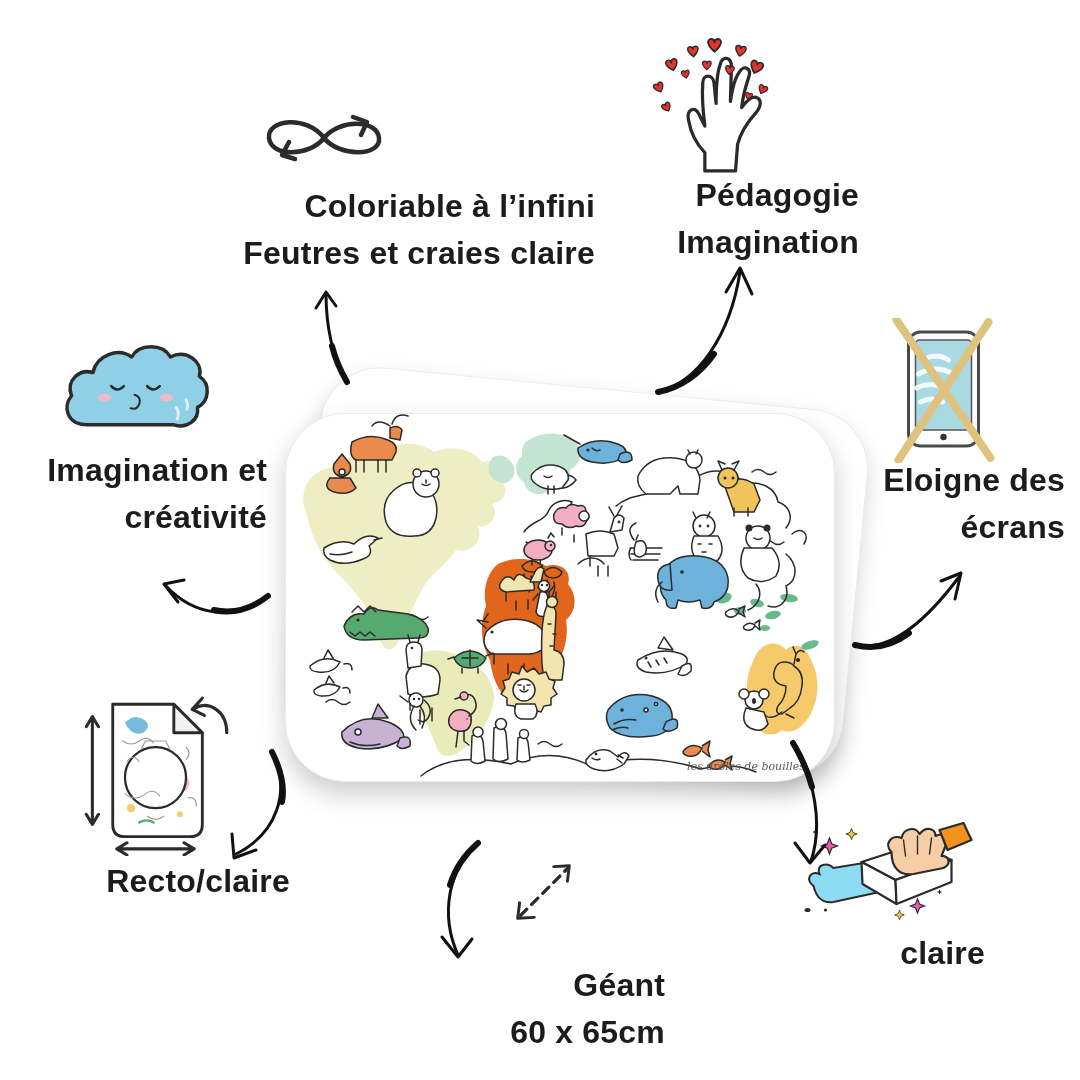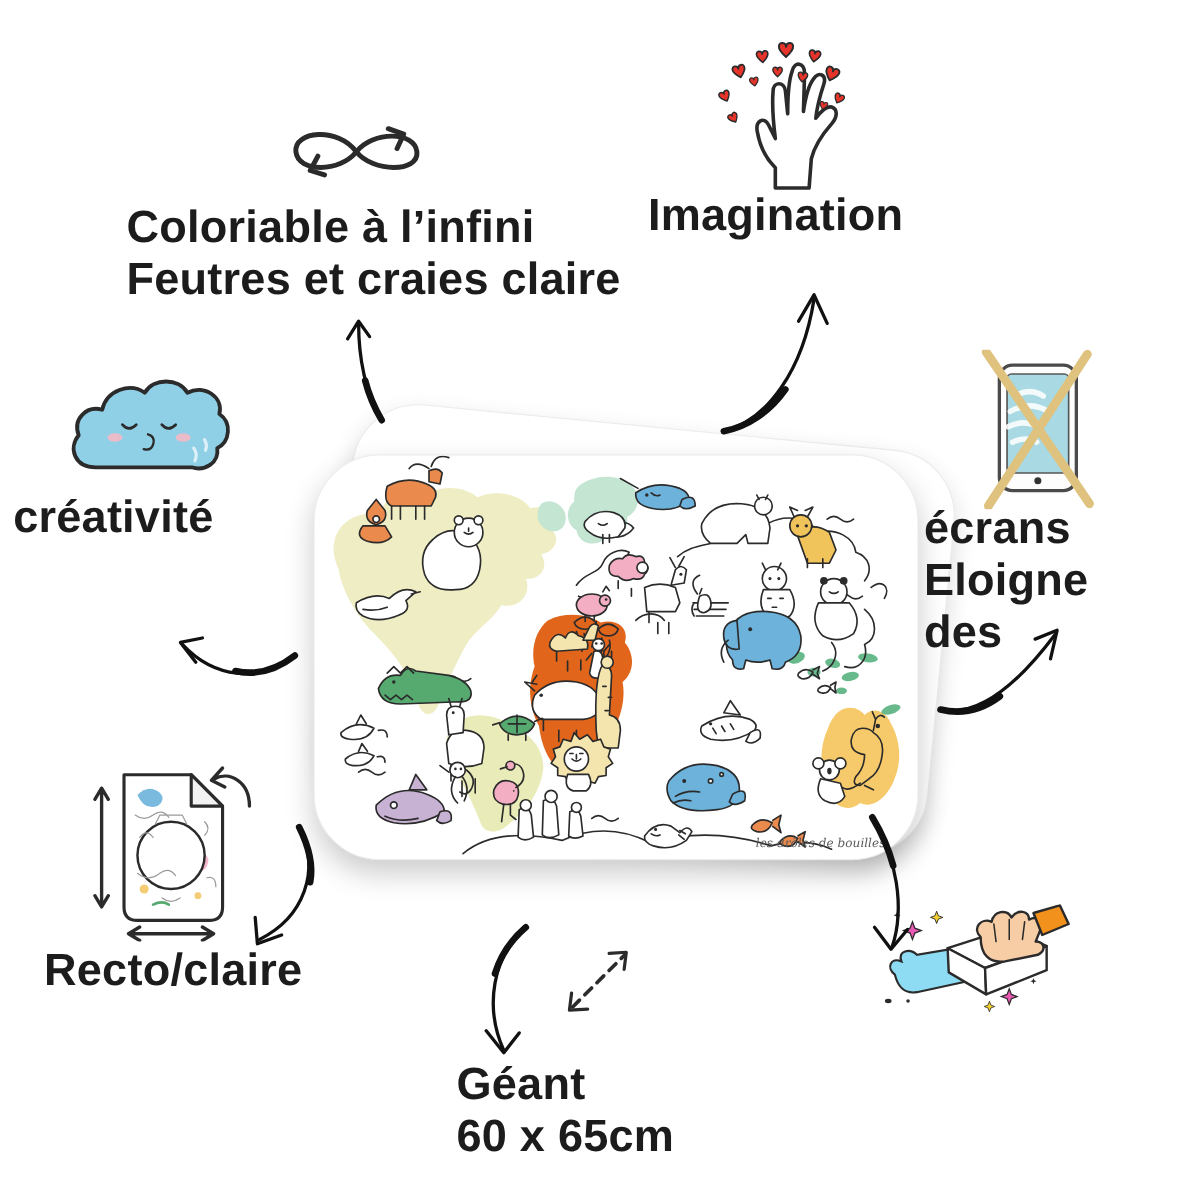--- a/index.html
+++ b/index.html
@@ -1,19 +1,19 @@
 <!DOCTYPE html>
 <html style="--c-text: #1c1c1c; --c-ink: #2b2b2b; --c-sig: #5a5a5a; --c-doodle_grey: #9a9a9a; --c-heart_red: #e6342b; --c-cloud_blue: #8fd0e6; --c-cheek_pink: #f4b8c4; --c-screen_blue: #a9d9e2; --c-cross_tan: #dfc27e; --c-tablet_frame: #4a4a4a; --c-sleeve_orange: #f2921d; --c-hand_skin: #f7cda6; --c-water_blue: #8edcf4; --c-star_pink: #e959b4; --c-star_yellow: #f2cf2e; --c-map_na: #efedc4; --c-map_greenland: #c3e5d2; --c-map_sa: #e9ecb8; --c-map_africa: #e1661c; --c-map_australia: #f6ca6a; --c-map_islands: #68ba8c; --c-animal_blue: #6cb2da; --c-animal_pink: #f3aec3; --c-animal_purple: #c7b2d4; --c-animal_green: #56a96f; --c-animal_yellow: #f1c35b; --c-animal_orange: #eb8a4d; --c-animal_pale: #f4e5ae;"><head>
 <meta charset="utf-8">
 <style>
   html,body{margin:0;padding:0;background:#ffffff;}
   body{width:1080px;height:1080px;position:relative;overflow:hidden;
        font-family:"Liberation Sans",sans-serif;color:var(--c-text,#1c1c1c);}
   .stage{position:absolute;inset:0;}
-  .label{position:absolute;text-align:left;font-weight:600;font-size:41px;
+  .label{position:absolute;text-align:right;font-weight:600;font-size:32px;
          line-height:47px;letter-spacing:.2px;color:var(--c-text);}
   .icon{position:absolute;}
   .arrow{position:absolute;}
   .card{position:absolute;background:#fff;border-radius:60px;}
   .card-back{left:326px;top:362px;width:548px;height:368px;
              transform:rotate(5.5deg);transform-origin:0 0;
              box-shadow:0 10px 22px rgba(0,0,0,.16);border:1px solid #ececec;}
   .card-front{left:285px;top:413px;width:548px;height:367px;
               box-shadow:0 12px 26px rgba(0,0,0,.20);border:1px solid #ececec;}
   .card-front svg{position:absolute;left:0;top:0;border-radius:60px;}
@@ -338,44 +338,46 @@
       <use href="#heart" class="heart" transform="translate(104,20) rotate(20) scale(1.4)"></use>
       <use href="#heart" class="heart" transform="translate(34,32) rotate(-10) scale(0.9)"></use>
       <use href="#heart" class="heart" transform="translate(55,22) scale(1.0)"></use>
       <use href="#heart" class="heart" transform="translate(78,26) rotate(8) scale(1.0)"></use>
       <use href="#heart" class="heart" transform="translate(112,44) rotate(25) scale(1.0)"></use>
       <use href="#heart" class="heart" transform="translate(14,66) rotate(-30) scale(1.0)"></use>
       <use href="#heart" class="heart" transform="translate(98,52) rotate(15) scale(0.8)"></use>
     </g>
   </svg>
   <div class="label" style="left:589px;top:172px;width:270px">
+    <div>Pédagogie</div>
     <div>Imagination</div>
   </div>
 
   <svg class="icon" style="left:886px;top:318px" width="115" height="145" viewBox="0 0 110 145">
     <rect x="20" y="14" width="70" height="114" rx="12" fill="#fdfdfd" stroke="var(--c-tablet_frame)" stroke-width="3"></rect>
     <rect x="27" y="22" width="56" height="90" rx="4" fill="var(--c-screen_blue)" stroke="#555" stroke-width="1.5"></rect>
     <path d="M34,42 q14,-8 26,0 m-30,14 q18,-10 34,0 m-36,14 q16,-8 30,2 m-26,12 q12,-6 22,0" stroke="#fff" stroke-width="5" fill="none" stroke-linecap="round" opacity="0.85"></path>
     <circle cx="55" cy="119" r="3.2" fill="#333"></circle>
     <path d="M8,2 L102,140 M100,4 L10,142" stroke="var(--c-cross_tan)" stroke-width="8" stroke-linecap="round" fill="none"></path>
   </svg>
   <div class="label" style="left:840px;top:457px;width:225px">
+    <div>Eloigne des</div>
     <div>écrans</div>
-    <div>Eloigne des</div>
   </div>
 
   <svg class="icon" style="left:58px;top:338px" width="155" height="100" viewBox="0 0 160 100">
     <path d="M30,88 C10,88 4,70 14,58 C8,42 22,30 36,34 C40,16 62,8 76,18 C84,4 108,4 116,18 C132,10 150,22 146,38 C158,46 156,64 144,70 C146,84 132,92 120,88 Z" fill="var(--c-cloud_blue)" stroke="var(--c-ink)" stroke-width="3.6" stroke-linejoin="round"></path>
     <path d="M55,48 q6,7 13,0 M92,48 q6,7 13,0" stroke="var(--c-ink)" stroke-width="2.6" fill="none" stroke-linecap="round"></path>
     <path d="M79,57 q7,2 5,9 q-2,7 -9,5" stroke="var(--c-ink)" stroke-width="2.2" fill="none" stroke-linecap="round"></path>
     <ellipse cx="48" cy="60" rx="7" ry="4" fill="var(--c-cheek_pink)" opacity="0.9"></ellipse>
     <ellipse cx="112" cy="60" rx="7" ry="4" fill="var(--c-cheek_pink)" opacity="0.9"></ellipse>
     <path d="M122,70 q4,6 1,12 M132,62 q3,5 1,10" stroke="#fff" stroke-width="3" fill="none" stroke-linecap="round" opacity="0.7"></path>
   </svg>
   <div class="label" style="left:12px;top:447px;width:255px">
+    <div>Imagination et</div>
     <div>créativité</div>
   </div>
 
   <svg class="icon" style="left:78px;top:688px" width="155" height="168" viewBox="0 0 152 165">
     <path class="ink3" d="M14,30 L14,132 M8,38 L14,28 L20,38 M8,124 L14,134 L20,124"></path>
     <path d="M34,16 H94 L122,44 V134 Q122,146 110,146 H46 Q34,146 34,134 Z" fill="#fff" stroke="var(--c-ink)" stroke-width="2.8" stroke-linejoin="round"></path>
     <path d="M94,16 V44 H122 Z" fill="#f2f2f2" stroke="var(--c-ink)" stroke-width="2.8" stroke-linejoin="round"></path>
     <path d="M46,34 q10,-10 20,-2 q6,6 -2,12 q-12,4 -18,-10 z" fill="var(--c-animal_blue)" opacity="0.9"></path>
     <path d="M104,86 q8,4 4,12 q-6,8 -12,2 q-2,-10 8,-14 z" fill="var(--c-animal_pink)" opacity="0.9"></path>
     <circle cx="52" cy="118" r="4" fill="var(--c-animal_yellow)" opacity="0.85"></circle>
@@ -413,20 +415,21 @@
     <path d="M104,18 L106,34 M118,14 L118,32 M132,16 L130,32" stroke="var(--c-ink)" stroke-width="1.4" fill="none" stroke-linecap="round"></path>
     <path d="M140,8 L164,1 L172,18 L148,28 Z" fill="var(--c-sleeve_orange)" stroke="var(--c-ink)" stroke-width="2.2" stroke-linejoin="round"></path>
     <use href="#star4" class="star-p" transform="translate(30,24)"></use>
     <use href="#star4" class="star-y" transform="translate(52,12) scale(0.7)"></use>
     <use href="#star4" class="star-p" transform="translate(118,84) scale(0.9)"></use>
     <use href="#star4" class="star-y" transform="translate(100,93) scale(0.6)"></use>
     <use href="#star4" transform="translate(16,10) scale(0.4)" fill="var(--c-ink)"></use>
     <use href="#star4" transform="translate(140,70) scale(0.35)" fill="var(--c-ink)"></use>
   </svg>
   <div class="label" style="left:685px;top:930px;width:300px">
+    <div>claire</div>
   </div>
 
   <svg class="arrow" style="left:302px;top:282px" width="60" height="110" viewBox="0 0 60 110">
     <path class="swoosh" d="M45,100 C30,76 24,42 24,12"></path>
     <path class="swooshfat" d="M45,100 C38,88 33,76 30,64"></path>
     <path class="swoosh" d="M14,26 L24,10 L34,24"></path>
   </svg>
   <svg class="arrow" style="left:648px;top:252px" width="112" height="148" viewBox="0 0 112 148">
     <path class="swoosh" d="M10,140 C50,130 82,84 92,20"></path>
     <path class="swooshfat" d="M10,140 C32,136 52,122 66,102"></path>

